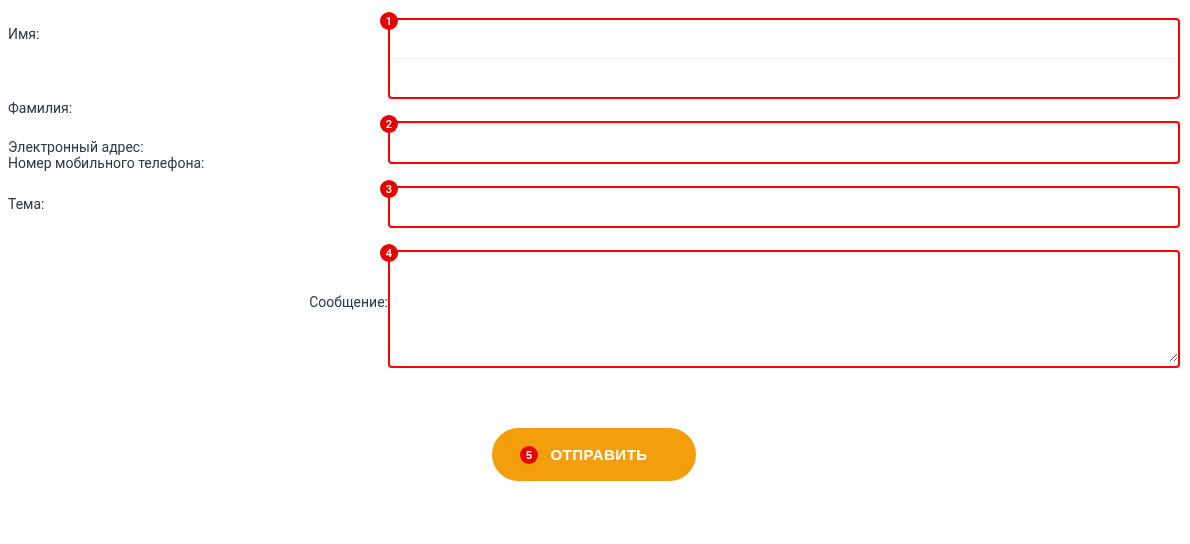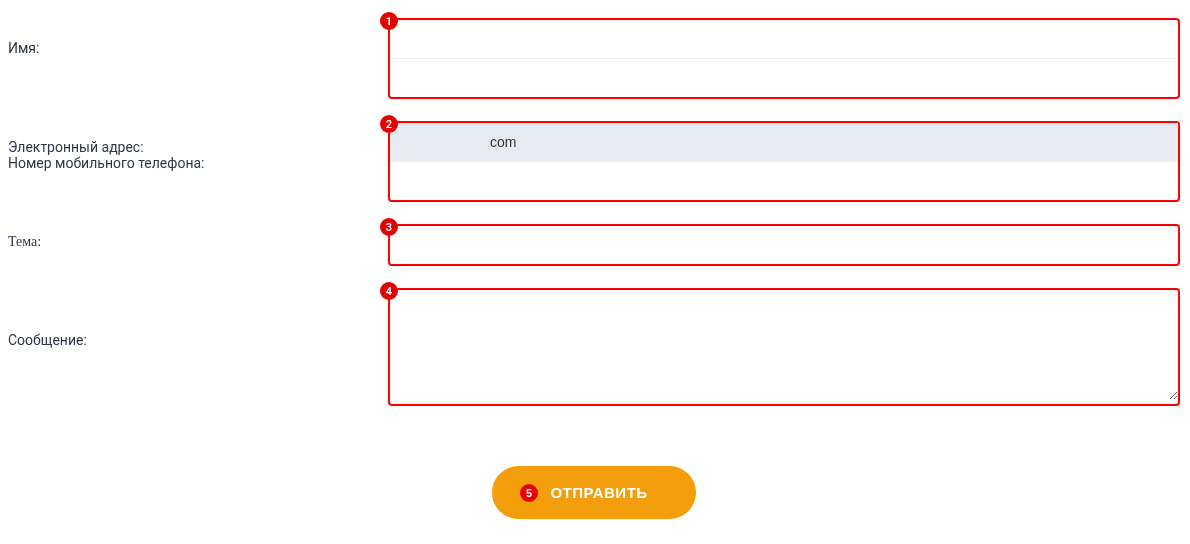--- a/index.html
+++ b/index.html
@@ -123,55 +123,55 @@
       height: 18px;
       background: #e60000;
       color: #ffffff;
       border-radius: 50%;
       font-size: 11px;
       font-weight: 600;
       display: flex;
       align-items: center;
       justify-content: center;
     }
-    .label-name { margin-top: 18px; }
+    .label-name { margin-top: 4px; }
     .label-surname { margin-top: 58px; }
     .label-email { margin-top: 14px; }
     .label-phone { }
-    .label-subject { margin-top: 6px; font-family: Liberation Serif, serif; }
-    .label-message { margin-top: 40px; }
+    .label-subject { margin-top: 6px; }
+    .label-message { margin-top: 40px; text-align: right; }
   </style>
 </head>
 <body>
 
 <div class="form-container">
 
   <div class="form-row">
     <div class="label-col">
       <div class="label-name">Имя:</div>
+      <div class="label-surname">Фамилия:</div>
     </div>
     <div class="input-col">
       <div class="field-group group-1">
         <div class="badge">1</div>
         <input type="text" class="text-input" value="" style="">
         <div class="divider"></div>
         <input type="text" class="text-input" value="" style="">
       </div>
     </div>
   </div>
 
   <div class="form-row">
     <div class="label-col">
       <div class="label-email">Электронный адрес:</div>
       <div class="label-phone">Номер мобильного телефона:</div>
     </div>
     <div class="input-col">
       <div class="field-group group-2">
         <div class="badge">2</div>
-        <input type="text" class="text-input filled" style="padding-left: 100px;" value="com">
         <div class="divider"></div>
         <input type="text" class="text-input" value="" style="">
       </div>
     </div>
   </div>
 
   <div class="form-row">
     <div class="label-col">
       <div class="label-subject">Тема:</div>
     </div>

